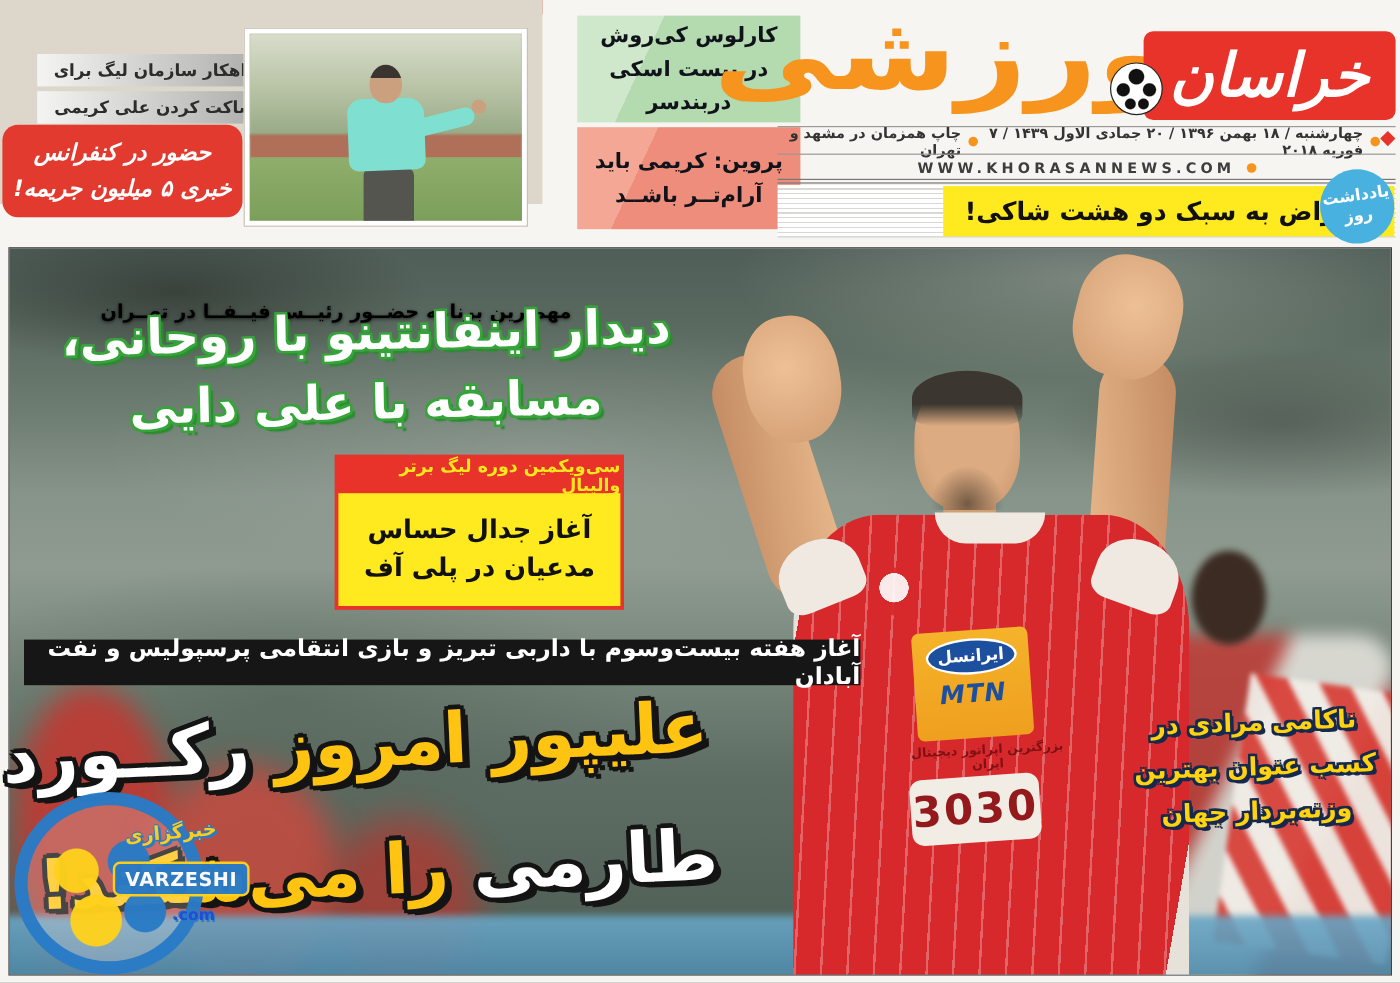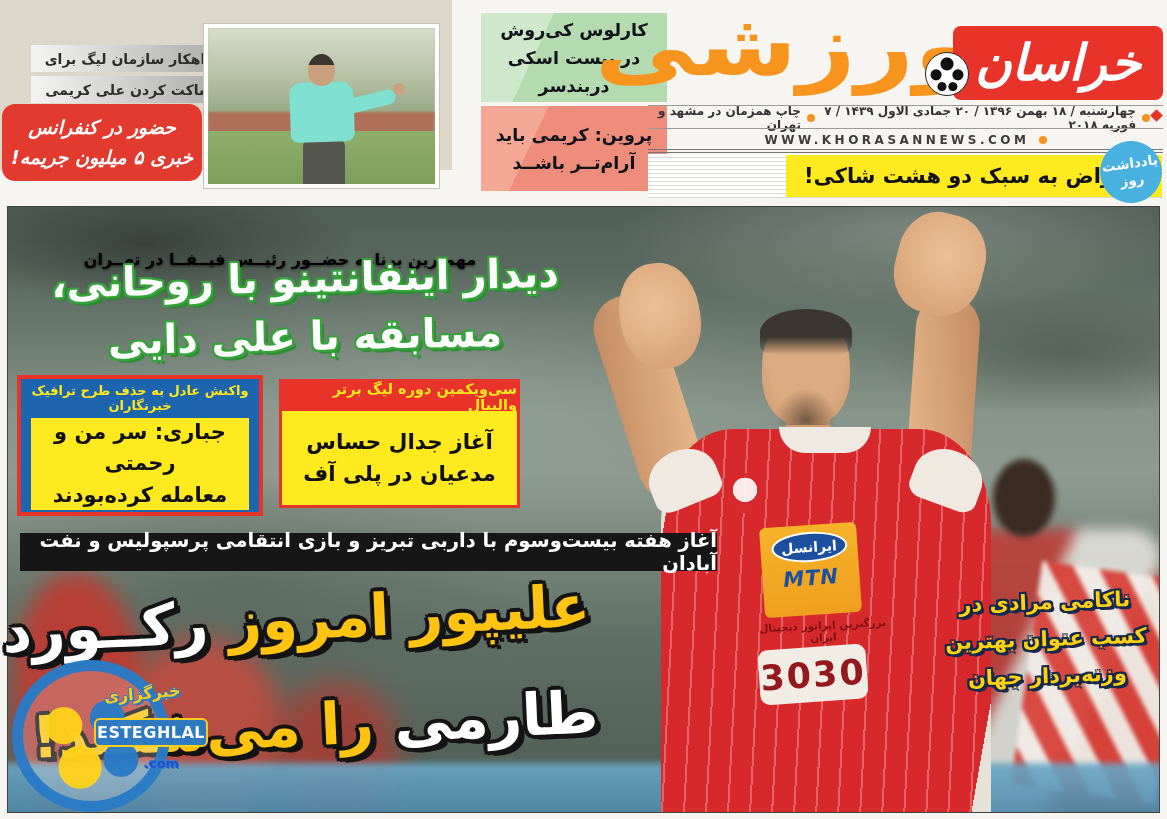--- a/index.html
+++ b/index.html
@@ -258,27 +258,20 @@
       <div class="pm-mtn">MTN</div>
     </div>
     <div class="blob pm-tagline" dir="rtl">بزرگترین اپراتور دیجیتال ایران</div>
     <div class="blob pm-code flexc">3030</div>
   </div>
 
   <div class="abs fifa-kicker" dir="rtl">مهمترین برنامه حضــور رئیــس فیــفــا در تهــران</div>
   <div class="abs fifa-h1 o-green" dir="rtl">دیدار اینفانتینو با روحانی،</div>
   <div class="abs fifa-h2 o-green" dir="rtl">مسابقه با علی دایی</div>
 
-  <div class="abs jabbari-box">
-    <div class="jabbari-kicker" dir="rtl">واکنش عادل به حذف طرح ترافیک خبرنگاران</div>
-    <div class="jabbari-inner flexc col" dir="rtl">
-      <div>جباری: سر من و رحمتی</div>
-      <div>معامله کرده‌بودند</div>
-    </div>
-  </div>
 
   <div class="abs week-strip flexc" dir="rtl">آغاز هفته بیست‌وسوم با داربی تبریز و بازی انتقامی پرسپولیس و نفت آبادان</div>
 
   <div class="abs volley-box">
     <div class="volley-kicker flexc" dir="rtl">سی‌ویکمین دوره لیگ برتر والیبال</div>
     <div class="volley-inner flexc col" dir="rtl">
       <div>آغاز جدال حساس</div>
       <div>مدعیان در پلی آف</div>
     </div>
   </div>
@@ -294,17 +287,17 @@
 
   <div class="abs weight-note o-navy" dir="rtl">
     <div>ناکامی مرادی در</div>
     <div>کسب عنوان بهترین</div>
     <div>وزنه‌بردار جهان</div>
   </div>
 
   <div class="abs watermark">
     <div class="wm-ball"></div>
     <div class="wm-bubble">خبرگزاری</div>
-    <div class="wm-esteghlal flexc">ESTEGHLAL</div>
+    <div class="wm-esteghlal flexc">VARZESHI</div>
     <div class="wm-com">.com</div>
   </div>
 
 </div>
 
 </body></html>

